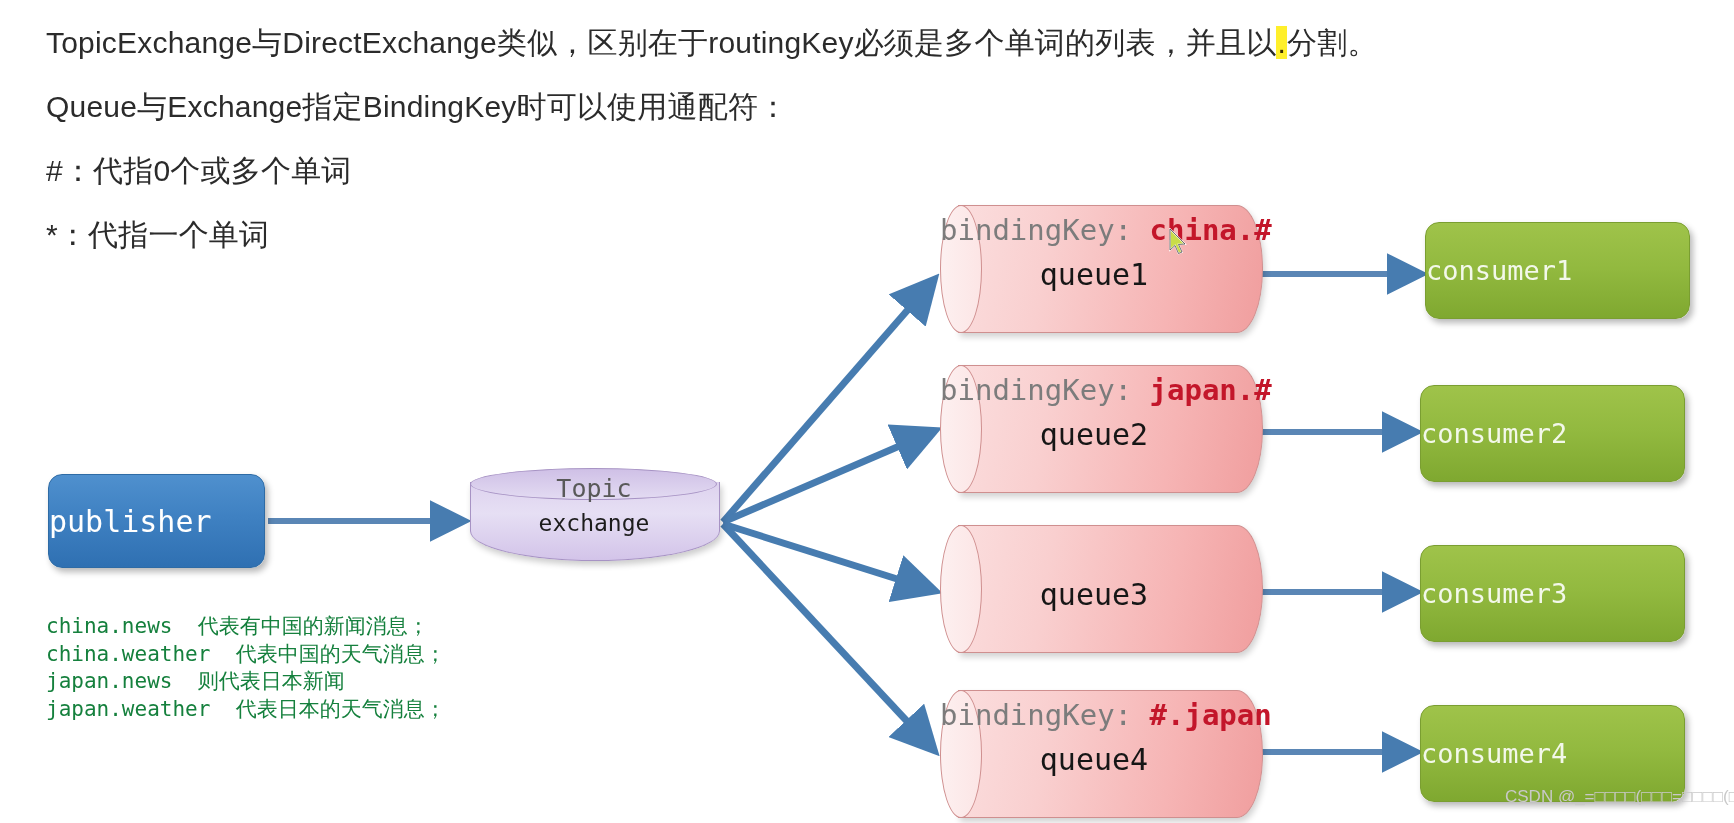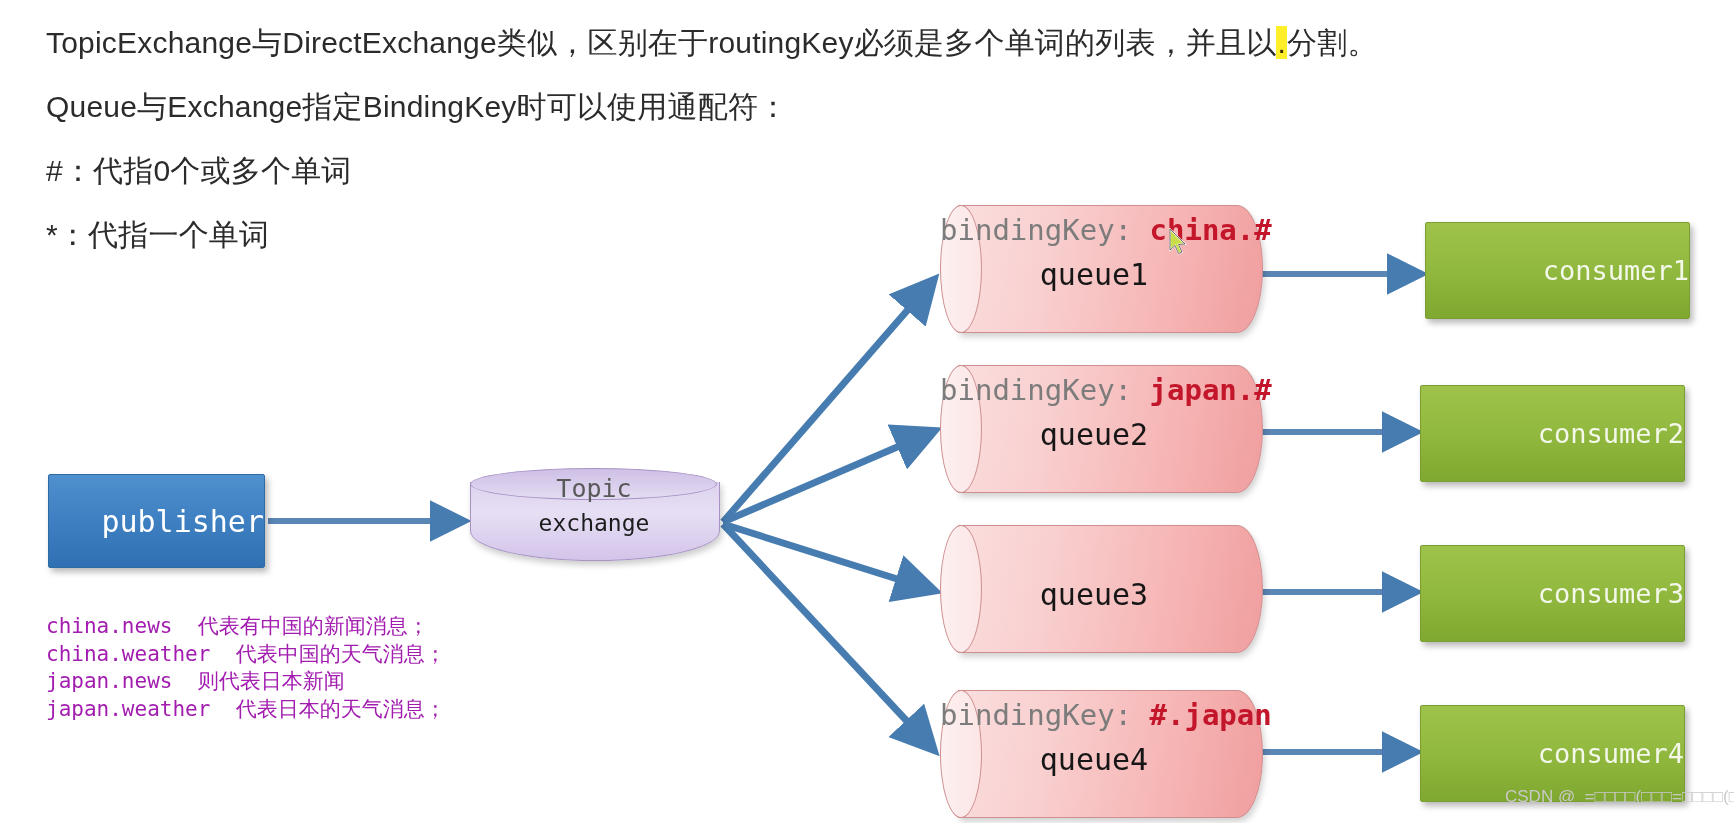--- a/index.html
+++ b/index.html
@@ -44,31 +44,31 @@
   }
 
   
   .legend {
     position: absolute;
     left: 46px;
     top: 613px;
     font-family: "DejaVu Sans Mono", "Liberation Mono", monospace;
     font-size: 21px;
     line-height: 27.5px;
-    color: #a21caf;
+    color: #15803d;
     white-space: pre;
   }
 
   
   .node-box {
     position: absolute;
-    border-radius: 2px;
+    border-radius: 14px;
     display: flex;
     align-items: center;
-    justify-content: flex-end;
+    justify-content: flex-start;
     font-family: "DejaVu Sans Mono", "Liberation Mono", monospace;
     color: #ffffff;
     box-shadow: 3px 4px 6px rgba(0,0,0,0.28);
   }
   .publisher {
     left: 48px;
     top: 474px;
     width: 215px;
     height: 92px;
     font-size: 30px;

